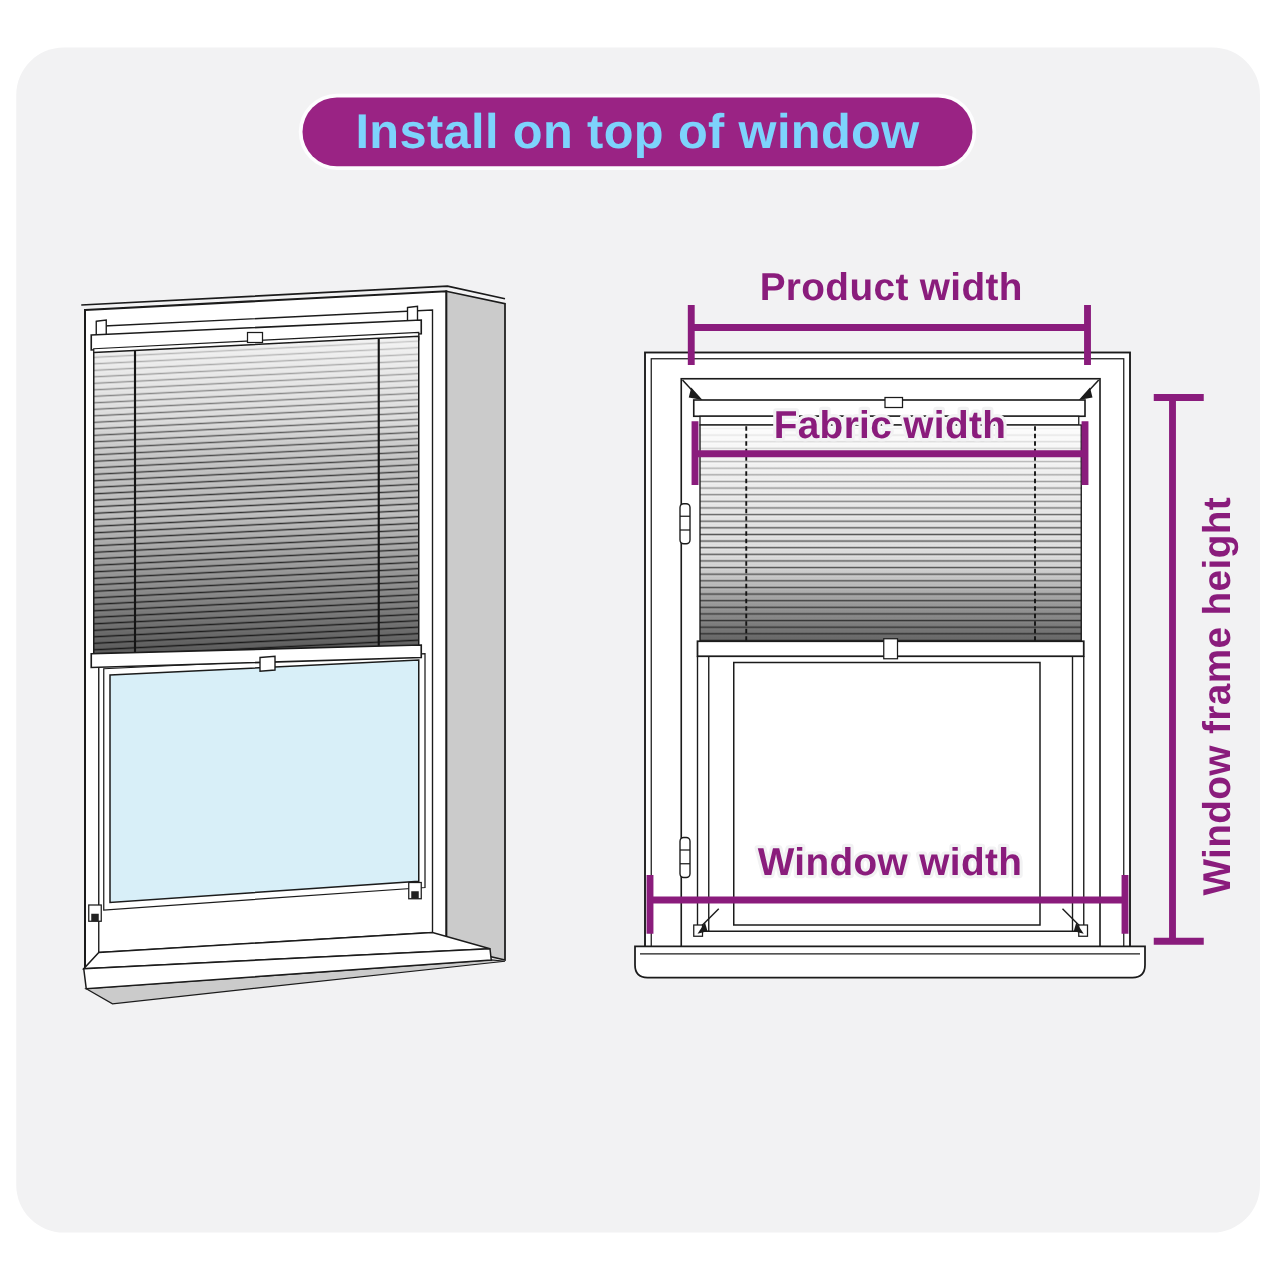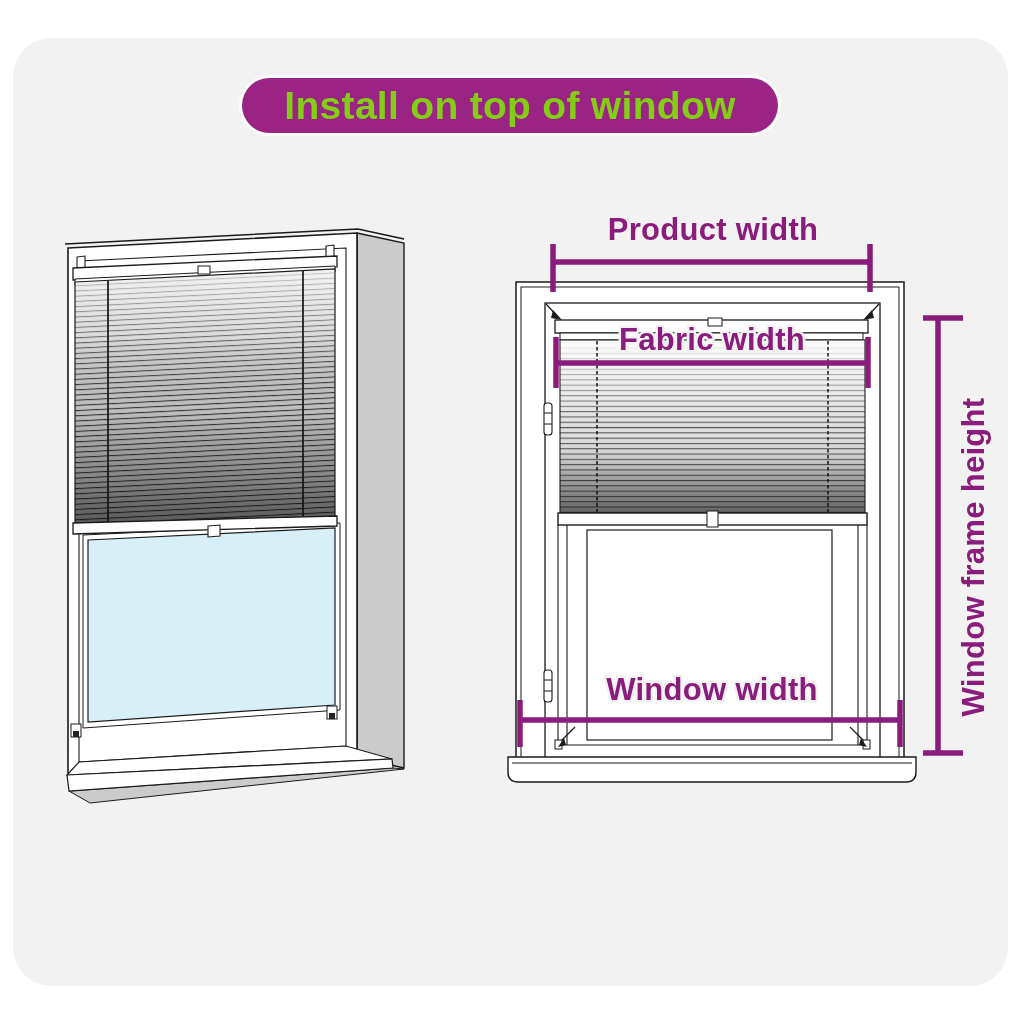--- a/index.html
+++ b/index.html
@@ -3,21 +3,21 @@
 <meta charset="utf-8">
 <style>
   html,body{margin:0;padding:0;background:#ffffff;}
   #canvas{position:relative;width:1024px;height:1024px;background:#ffffff;overflow:hidden;
           font-family:"Liberation Sans",sans-serif;}
   #panel{position:absolute;left:13px;top:38px;width:995px;height:948px;
          background:#F2F2F3;border-radius:38px;}
   #banner{position:absolute;left:242px;top:78px;width:536px;height:55px;
           background:#9A2384;border-radius:28px;box-shadow:0 0 0 3px #fdfdfe;
           display:flex;align-items:center;justify-content:center;}
-  #banner span{color:#84cc16;font-weight:bold;font-size:39px;letter-spacing:.3px;
+  #banner span{color:#7dd3fc;font-weight:bold;font-size:39px;letter-spacing:.3px;
                white-space:nowrap;}
   svg{position:absolute;display:block;}
   #leftIll{left:40px;top:210px;}
   #rightIll{left:500px;top:200px;}
   .lineart{stroke:#1b1b1b;fill:none;}
   .mlabel{font-weight:bold;font-size:31px;letter-spacing:.3px;
           paint-order:stroke;stroke:#F2F2F3;stroke-width:5px;stroke-linejoin:round;}
 </style>
 </head>
 <body>

